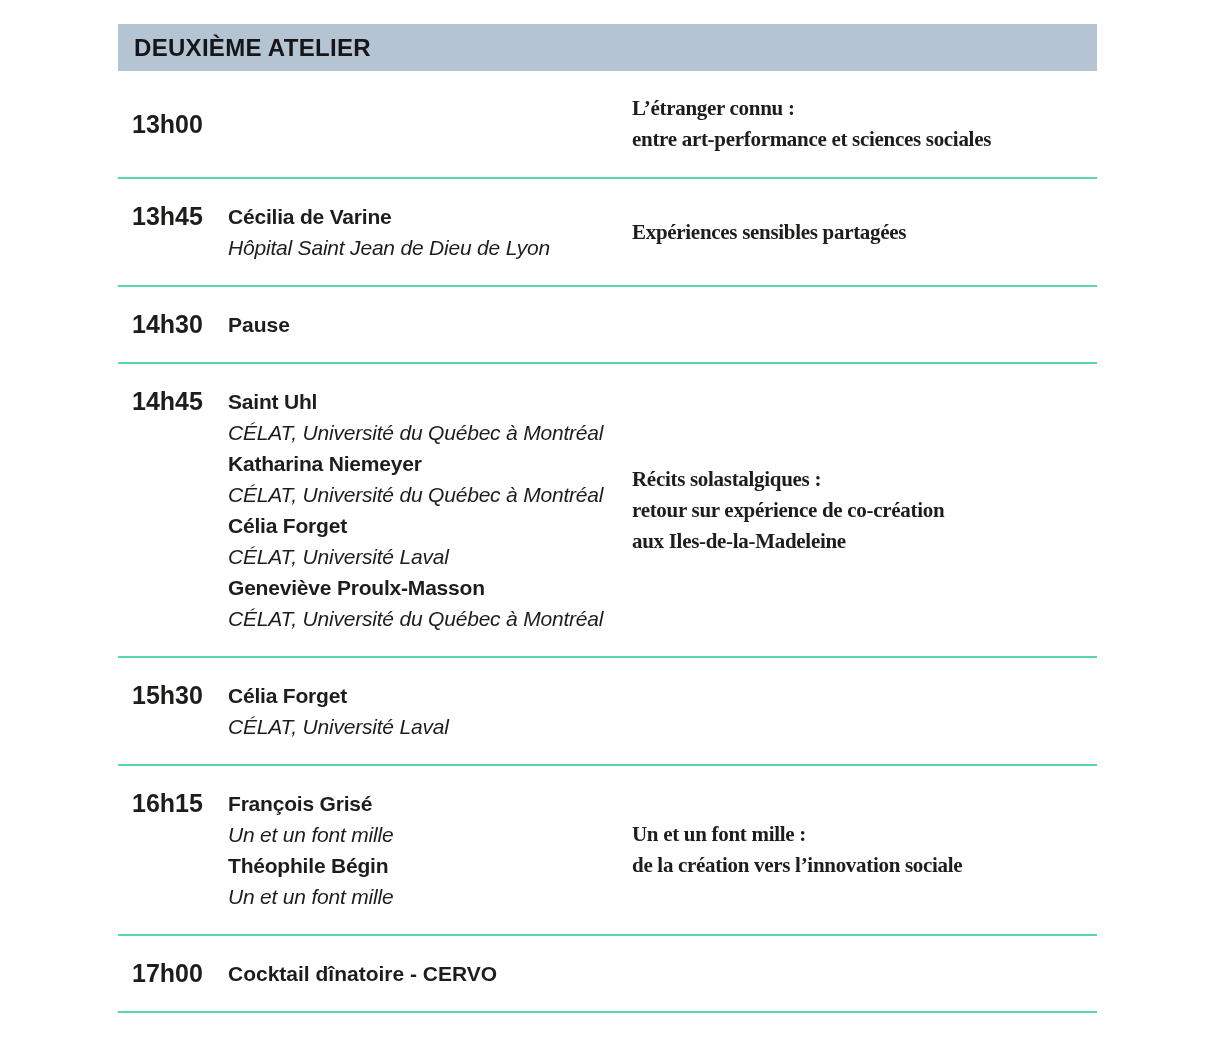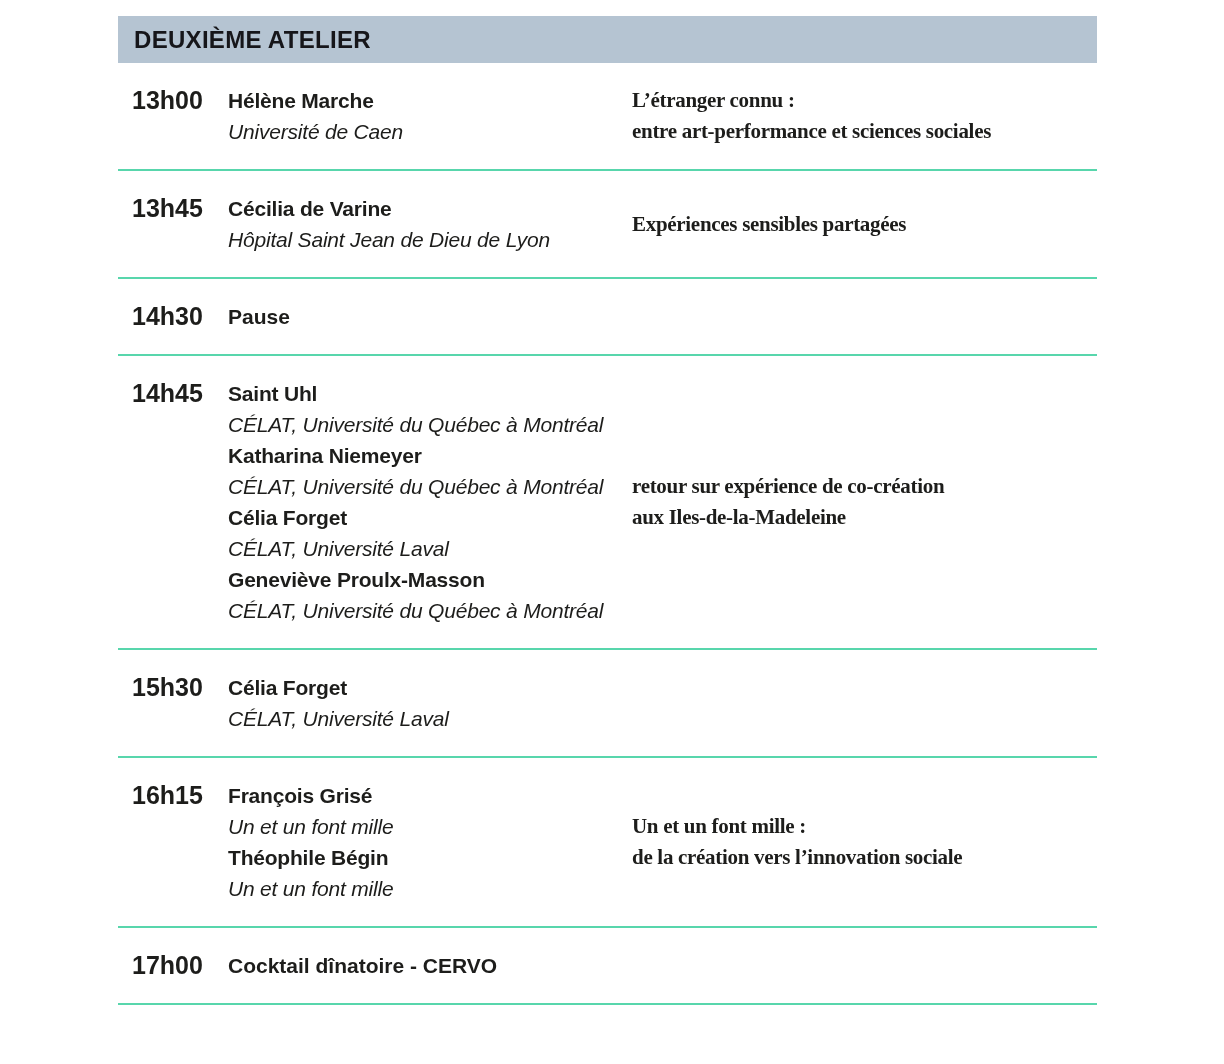--- a/index.html
+++ b/index.html
@@ -14,21 +14,21 @@
   .page{
     position:relative;
     width:1224px;
     height:1064px;
     background:var(--bg);
     overflow:hidden;
   }
   .content{
     margin-left:118px;
     width:979px;
-    padding-top:16px;
+    padding-top:24px;
   }
   .section-header{
     height:47px;
     background:var(--header-bg);
     display:flex;
     align-items:center;
     padding-left:16px;
   }
   .section-header h1{
     font-size:24px;
@@ -91,24 +91,20 @@
 
 <div class="page">
   <div class="content">
     <header class="section-header">
       <h1>DEUXIÈME ATELIER</h1>
     </header>
     <div class="rows">
   <div class="row">
     <div class="row-left">
       <div class="time">13h00</div>
-      <div class="speakers">
-              <div class="speaker-name">Hélène Marche</div>
-              <div class="speaker-aff">Université de Caen</div>
-            </div>
     </div>
     <div class="talk-title">
             <div class="talk-title-line">L’étranger connu :</div>
             <div class="talk-title-line">entre art-performance et sciences sociales</div>
           </div>
   </div>
 
   <div class="row">
     <div class="row-left">
       <div class="time">13h45</div>
@@ -140,20 +136,21 @@
               <div class="speaker-aff">CÉLAT, Université du Québec à Montréal</div>
               <div class="speaker-name">Katharina Niemeyer</div>
               <div class="speaker-aff">CÉLAT, Université du Québec à Montréal</div>
               <div class="speaker-name">Célia Forget</div>
               <div class="speaker-aff">CÉLAT, Université Laval</div>
               <div class="speaker-name">Geneviève Proulx-Masson</div>
               <div class="speaker-aff">CÉLAT, Université du Québec à Montréal</div>
             </div>
     </div>
     <div class="talk-title">
+            <div class="talk-title-line">Récits solastalgiques :</div>
             <div class="talk-title-line">retour sur expérience de co-création</div>
             <div class="talk-title-line">aux Iles-de-la-Madeleine</div>
           </div>
   </div>
 
   <div class="row">
     <div class="row-left">
       <div class="time">15h30</div>
       <div class="speakers">
               <div class="speaker-name">Célia Forget</div>

